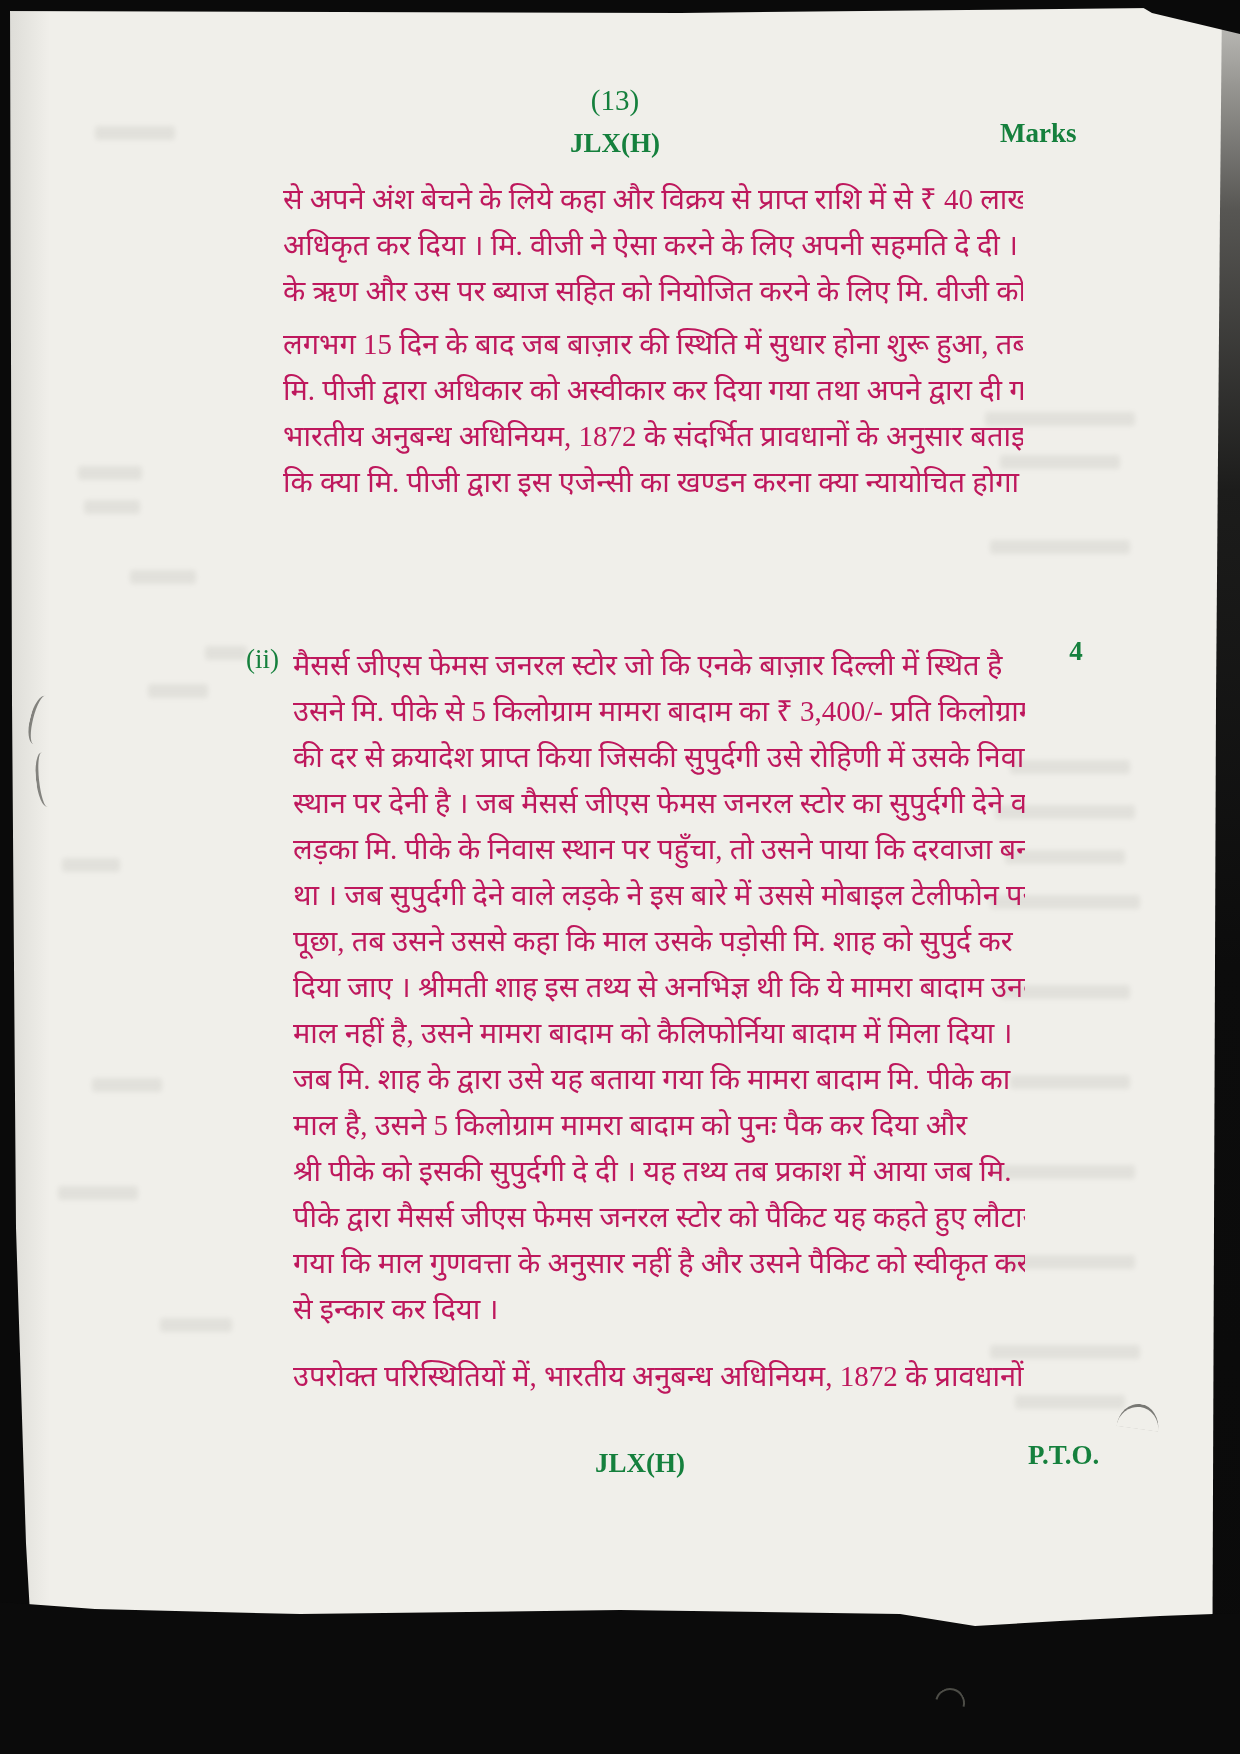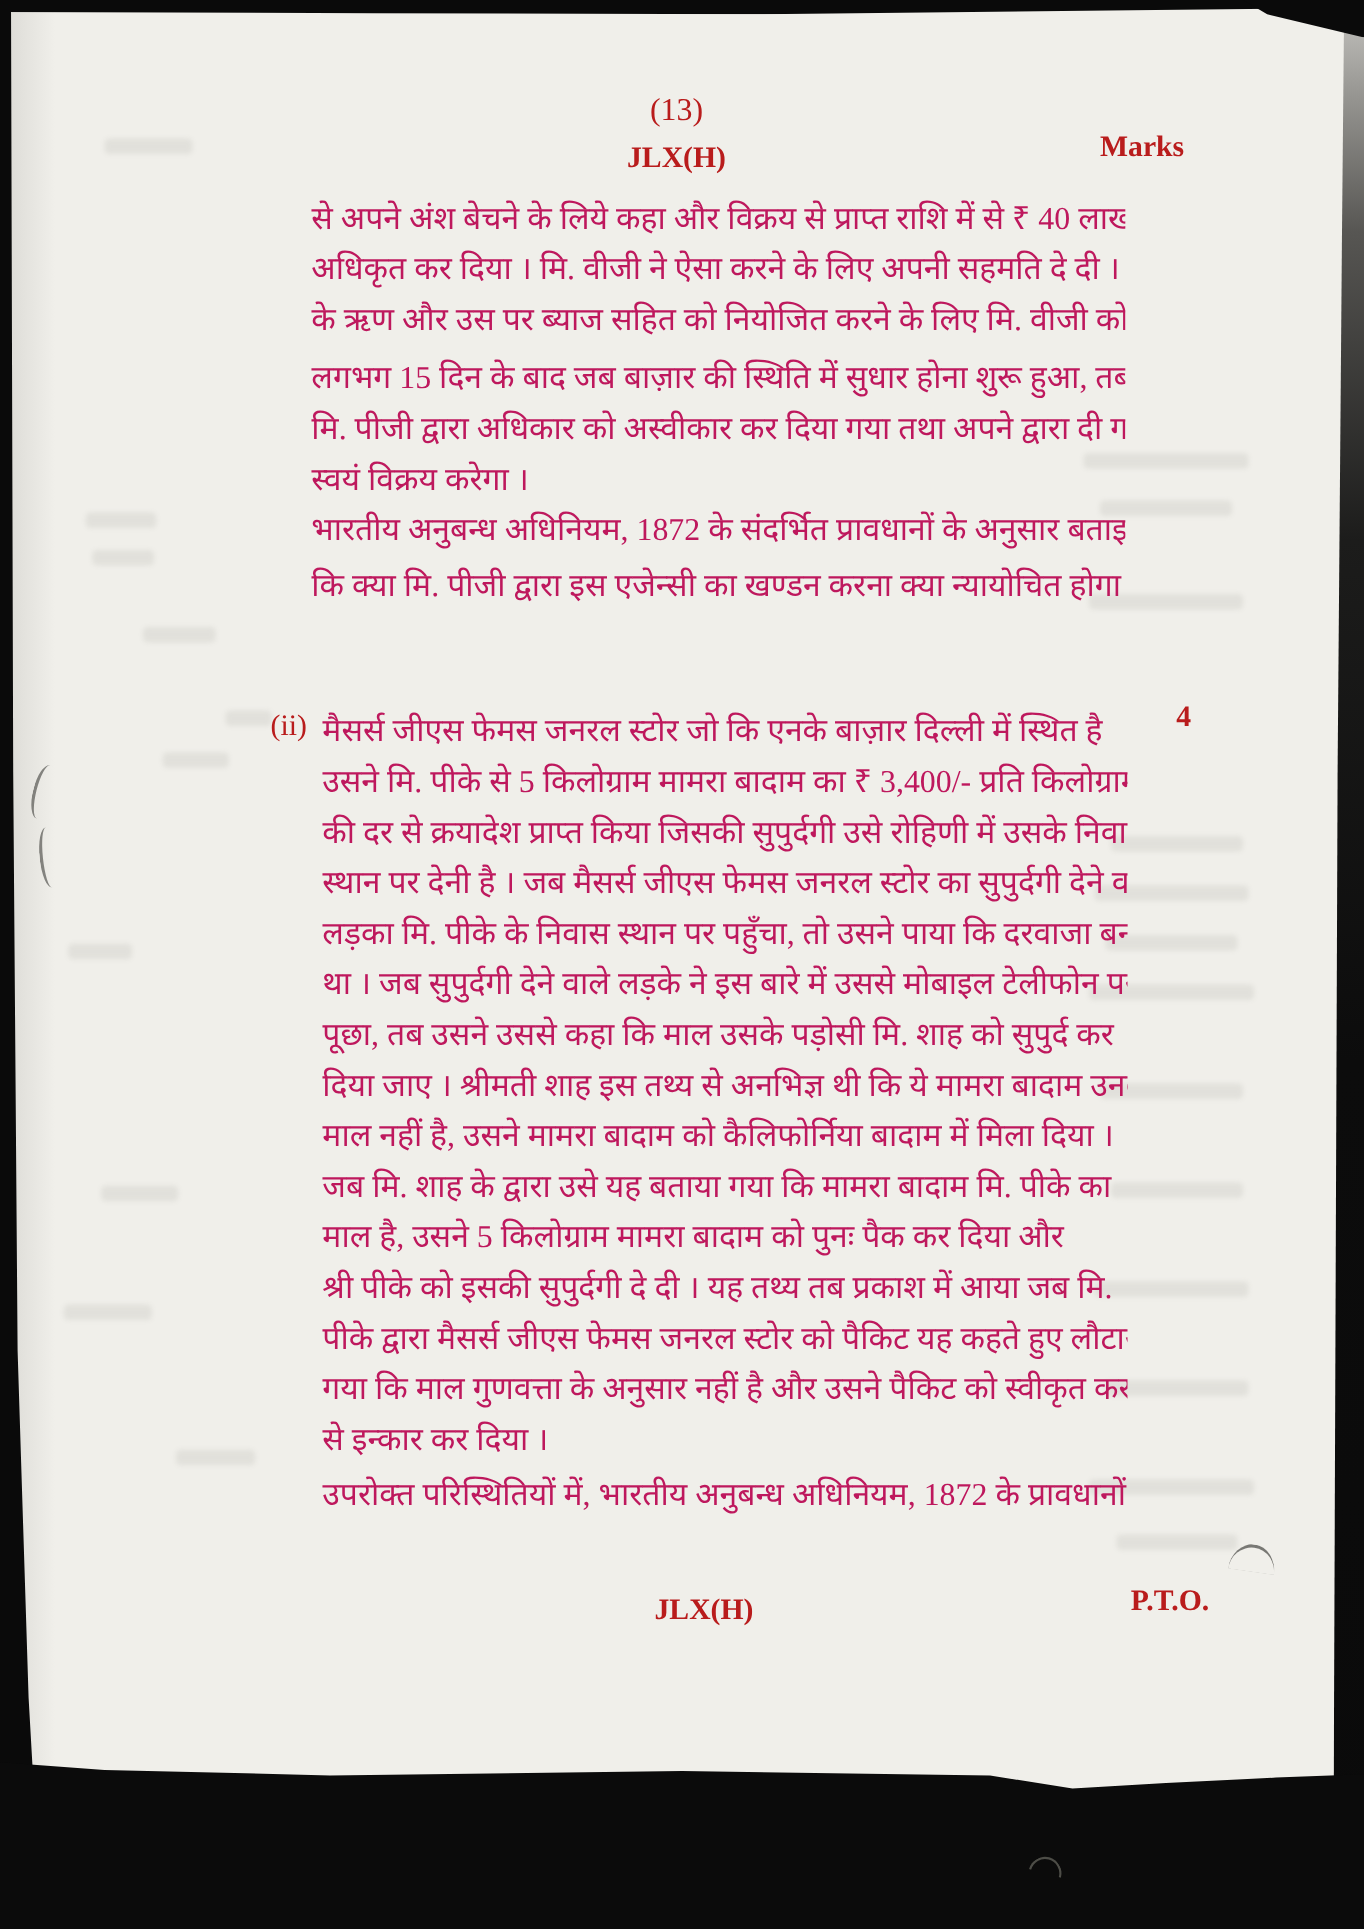--- a/index.html
+++ b/index.html
@@ -14,27 +14,27 @@
   .edge-left{position:absolute;left:0;top:0;width:40px;height:1754px;background:#0a0a0a;
        clip-path:polygon(0 0,10px 0,12px 40%,16px 70%,26px 88%,38px 100%,0 100%);z-index:6;}
   .edge-right{position:absolute;left:1212px;top:0;width:28px;height:1754px;z-index:5;
        background:linear-gradient(180deg,#c7c6c2 0%,#969591 5%,#575653 12%,#1c1c1b 28%,#0c0c0c 55%,#0a0a0a 100%);
        clip-path:polygon(10px 0,28px 0,28px 100%,0 100%,4px 40%,8px 12%);}
   .edge-corner-tr{position:absolute;left:1130px;top:0;width:110px;height:34px;background:#0a0a0a;
        clip-path:polygon(0 0,110px 0,110px 34px,22px 13px);z-index:6;}
   .edge-bottom{position:absolute;left:0;top:1588px;width:1240px;height:166px;background:#0b0b0b;z-index:6;
        clip-path:polygon(0 14px,95px 21px,300px 26px,620px 22px,900px 26px,975px 38px,1060px 33px,1160px 28px,1240px 25px,1240px 166px,0 166px);}
   
-  .t{position:absolute;color:#b91c1c;}
+  .t{position:absolute;color:#15803d;}
   .serifb{font-weight:bold;}
   .hline-box{position:absolute;}
   .t-line{font-size:29px;line-height:46px;white-space:nowrap;overflow:hidden;color:#be185d;}
   #intro-lines .t-line:nth-child(4){margin-top:7px;}
   #intro-lines .t-line:nth-child(8){margin-top:5px;}
-  #q2-lines .t-line:nth-child(16){margin-top:4px;}
+  #q2-lines .t-line:nth-child(16){margin-top:21px;}
   
   .bleed{position:absolute;height:14px;background:#83837b;opacity:.13;filter:blur(2.5px);border-radius:4px;}
   
   .stroke{position:absolute;border-left:3px solid rgba(45,45,42,.55);border-radius:70%;}
   .curl{position:absolute;border-top:3px solid rgba(40,40,36,.6);border-radius:50% 50% 0 0/100% 100% 0 0;}
   .curl-dark{position:absolute;border:2px solid #4d4d47;border-radius:50%;border-bottom-color:transparent;border-left-color:transparent;}
 </style>
 </head>
 <body>
 
@@ -71,21 +71,20 @@
   <div class="t" style="left:520px;top:84px;width:190px;text-align:center;font-size:29px;">(13)</div>
   <div class="t serifb" style="left:520px;top:128px;width:190px;text-align:center;font-size:27px;">JLX(H)</div>
   <div class="t serifb" style="left:1000px;top:118px;width:110px;font-size:27px;">Marks</div>
 
   <div class="hline-box" id="intro-lines" style="left:283px;top:176px;width:740px;">
       <div class="t-line">से अपने अंश बेचने के लिये कहा और विक्रय से प्राप्त राशि में से ₹ 40 लाख</div>
       <div class="t-line">अधिकृत कर दिया । मि. वीजी ने ऐसा करने के लिए अपनी सहमति दे दी ।</div>
       <div class="t-line">के ऋण और उस पर ब्याज सहित को नियोजित करने के लिए मि. वीजी को</div>
       <div class="t-line">लगभग 15 दिन के बाद जब बाज़ार की स्थिति में सुधार होना शुरू हुआ, तब</div>
       <div class="t-line">मि. पीजी द्वारा अधिकार को अस्वीकार कर दिया गया तथा अपने द्वारा दी गई</div>
-      <div class="t-line">स्वयं विक्रय करेगा ।</div>
       <div class="t-line">भारतीय अनुबन्ध अधिनियम, 1872 के संदर्भित प्रावधानों के अनुसार बताइए</div>
       <div class="t-line">कि क्या मि. पीजी द्वारा इस एजेन्सी का खण्डन करना क्या न्यायोचित होगा ?</div>
     </div>
 
   <div class="t" style="left:246px;top:644px;font-size:27px;">(ii)</div>
   <div class="t serifb" style="left:1058px;top:636px;width:36px;text-align:center;font-size:27px;">4</div>
   <div class="hline-box" id="q2-lines" style="left:293px;top:642px;width:732px;">
       <div class="t-line">मैसर्स जीएस फेमस जनरल स्टोर जो कि एनके बाज़ार दिल्ली में स्थित है</div>
       <div class="t-line">उसने मि. पीके से 5 किलोग्राम मामरा बादाम का ₹ 3,400/- प्रति किलोग्राम</div>
       <div class="t-line">की दर से क्रयादेश प्राप्त किया जिसकी सुपुर्दगी उसे रोहिणी में उसके निवास</div>

